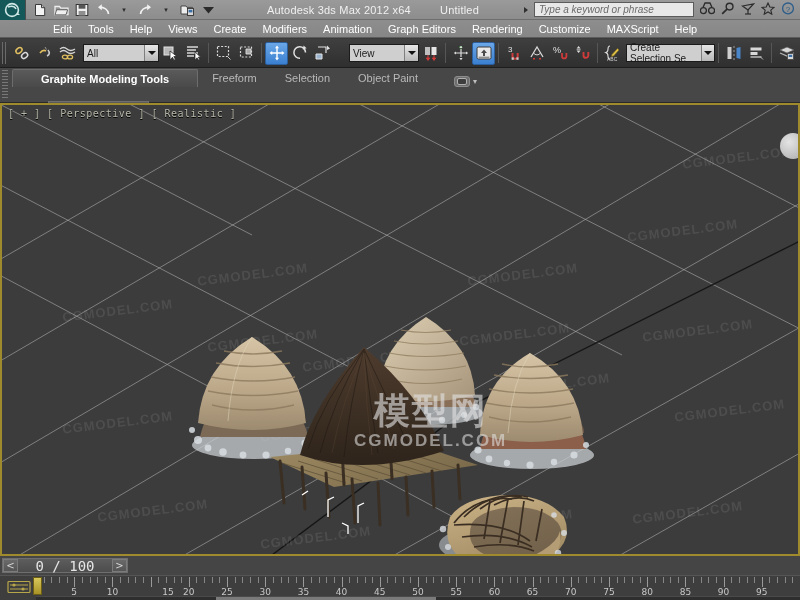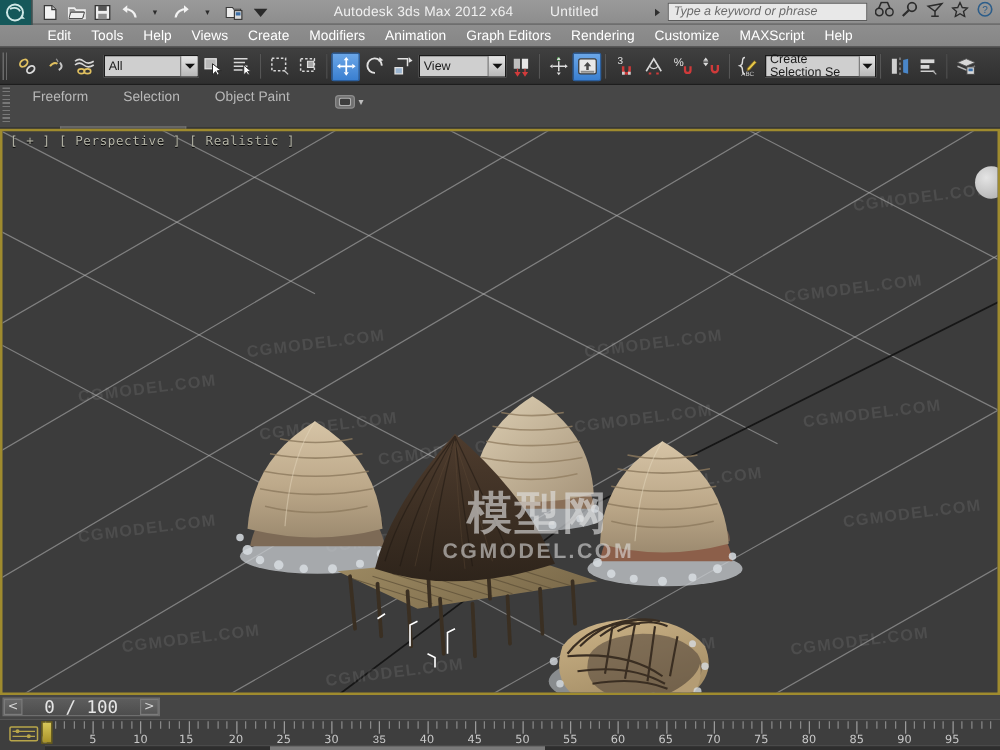--- a/index.html
+++ b/index.html
@@ -38,21 +38,21 @@
     width: 160px; height: 15px; background: #e8e8e8; border: 1px solid #5b5b5b;
     font-size: 10px; font-style: italic; color: #6a6a6a;
     display: flex; align-items: center; padding-left: 4px;
   }
   .tri-right { width:0;height:0;border-left:4px solid #2f2f2f;border-top:3.5px solid transparent;border-bottom:3.5px solid transparent; }
 
   
   .menubar {
     position: absolute; left: 0; top: 20px; width: 800px; height: 18px;
     background: linear-gradient(#8e8e8e, #868686);
-    display: flex; align-items: center; padding-left: 30px;
+    display: flex; align-items: center; padding-left: 45px;
     border-bottom: 1px solid #5c5c5c;
   }
   .menubar .mi {
     font-size: 11px; color: #ffffff; padding: 0 8px; height: 18px;
     line-height: 18px; cursor: default; white-space: nowrap;
   }
 
   
   .maintoolbar {
     position: absolute; left: 0; top: 39px; width: 800px; height: 29px;
@@ -371,21 +371,21 @@
         </svg>
     </div>
     <div class="tbtn">
       <svg width="18" height="18" viewBox="0 0 18 18">
           <path d="M2 10 L8 10 L8 15 L2 15z" fill="#9ab4d0" stroke="#e2e2e2" stroke-width="1"></path>
           <path d="M4 3 L12 3 L12 9" fill="none" stroke="#e2e2e2" stroke-width="1.2"></path>
           <path d="M13 1.5 l3 3 l-3 1.6z" fill="#e2e2e2"></path>
         </svg>
     </div>
 
-    <div class="combo" style="width:70px; margin-left:1px;gap:26px;">
+    <div class="combo" style="width:70px; margin-left:15px;gap:26px;">
       <span>View</span>
       <span class="arrow">
           <span class="caret-d"></span>
         </span>
     </div>
 
     <div class="tbtn">
       <svg width="18" height="18" viewBox="0 0 18 18">
           <rect x="3" y="3" width="5" height="8" fill="#bfbfbf"></rect>
           <rect x="9.5" y="3" width="5" height="8" fill="#e6e6e6"></rect>
@@ -478,20 +478,21 @@
           <rect x="9.5" y="9.5" width="6" height="6" fill="#d8d8d8" stroke="#444" stroke-width=".8"></rect>
           <rect x="10.8" y="10.8" width="3.4" height="2.2" fill="#3b6fa8"></rect>
         </svg>
     </div>
 
   </div>
 
   <div class="ribbon">
     <div class="ribbon-grip"></div>
     <div class="rtabs">
+      <div class="rtab active">Graphite Modeling Tools</div>
       <div class="rtab">Freeform</div>
       <div class="rtab">Selection</div>
       <div class="rtab">Object Paint</div>
       <div class="rtab-iconbtn">
         <span class="rpill">
           <svg width="10" height="7" viewBox="0 0 10 7">
               <rect x="0.5" y="0.5" width="9" height="6" rx="1.5" fill="#3d3d3d" stroke="#b0b0b0" stroke-width="1"></rect>
             </svg>
         </span>
         <span style="font-size:8px;color:#bdbdbd;">▾</span>
@@ -853,25 +854,25 @@
         <div class="tick minor" style="left: 710.5px;"></div>
         <div class="tick minor" style="left: 718.2px;"></div>
         <div class="tick major" style="left: 725.8px;"></div>
         <div class="tick minor" style="left: 733.4px;"></div>
         <div class="tick minor" style="left: 741.1px;"></div>
         <div class="tick minor" style="left: 748.7px;"></div>
         <div class="tick minor" style="left: 756.4px;"></div>
         <div class="rnum" style="left: 0px;">0</div>
         <div class="rnum" style="left: 38.2px;">5</div>
         <div class="rnum" style="left: 76.4px;">10</div>
-        <div class="rnum" style="left: 113px;">15</div>
+        <div class="rnum" style="left: 132px;">15</div>
         <div class="rnum" style="left: 152.8px;">20</div>
         <div class="rnum" style="left: 191px;">25</div>
         <div class="rnum" style="left: 229.2px;">30</div>
-        <div class="rnum" style="left: 267.4px; font-family: Liberation Mono, monospace;">35</div>
+        <div class="rnum" style="left: 267.4px;">35</div>
         <div class="rnum" style="left: 305.6px;">40</div>
         <div class="rnum" style="left: 343.8px;">45</div>
         <div class="rnum" style="left: 382px;">50</div>
         <div class="rnum" style="left: 420.2px;">55</div>
         <div class="rnum" style="left: 458.4px;">60</div>
         <div class="rnum" style="left: 496.6px;">65</div>
         <div class="rnum" style="left: 534.8px;">70</div>
         <div class="rnum" style="left: 573px;">75</div>
         <div class="rnum" style="left: 611.2px;">80</div>
         <div class="rnum" style="left: 649.4px;">85</div>

